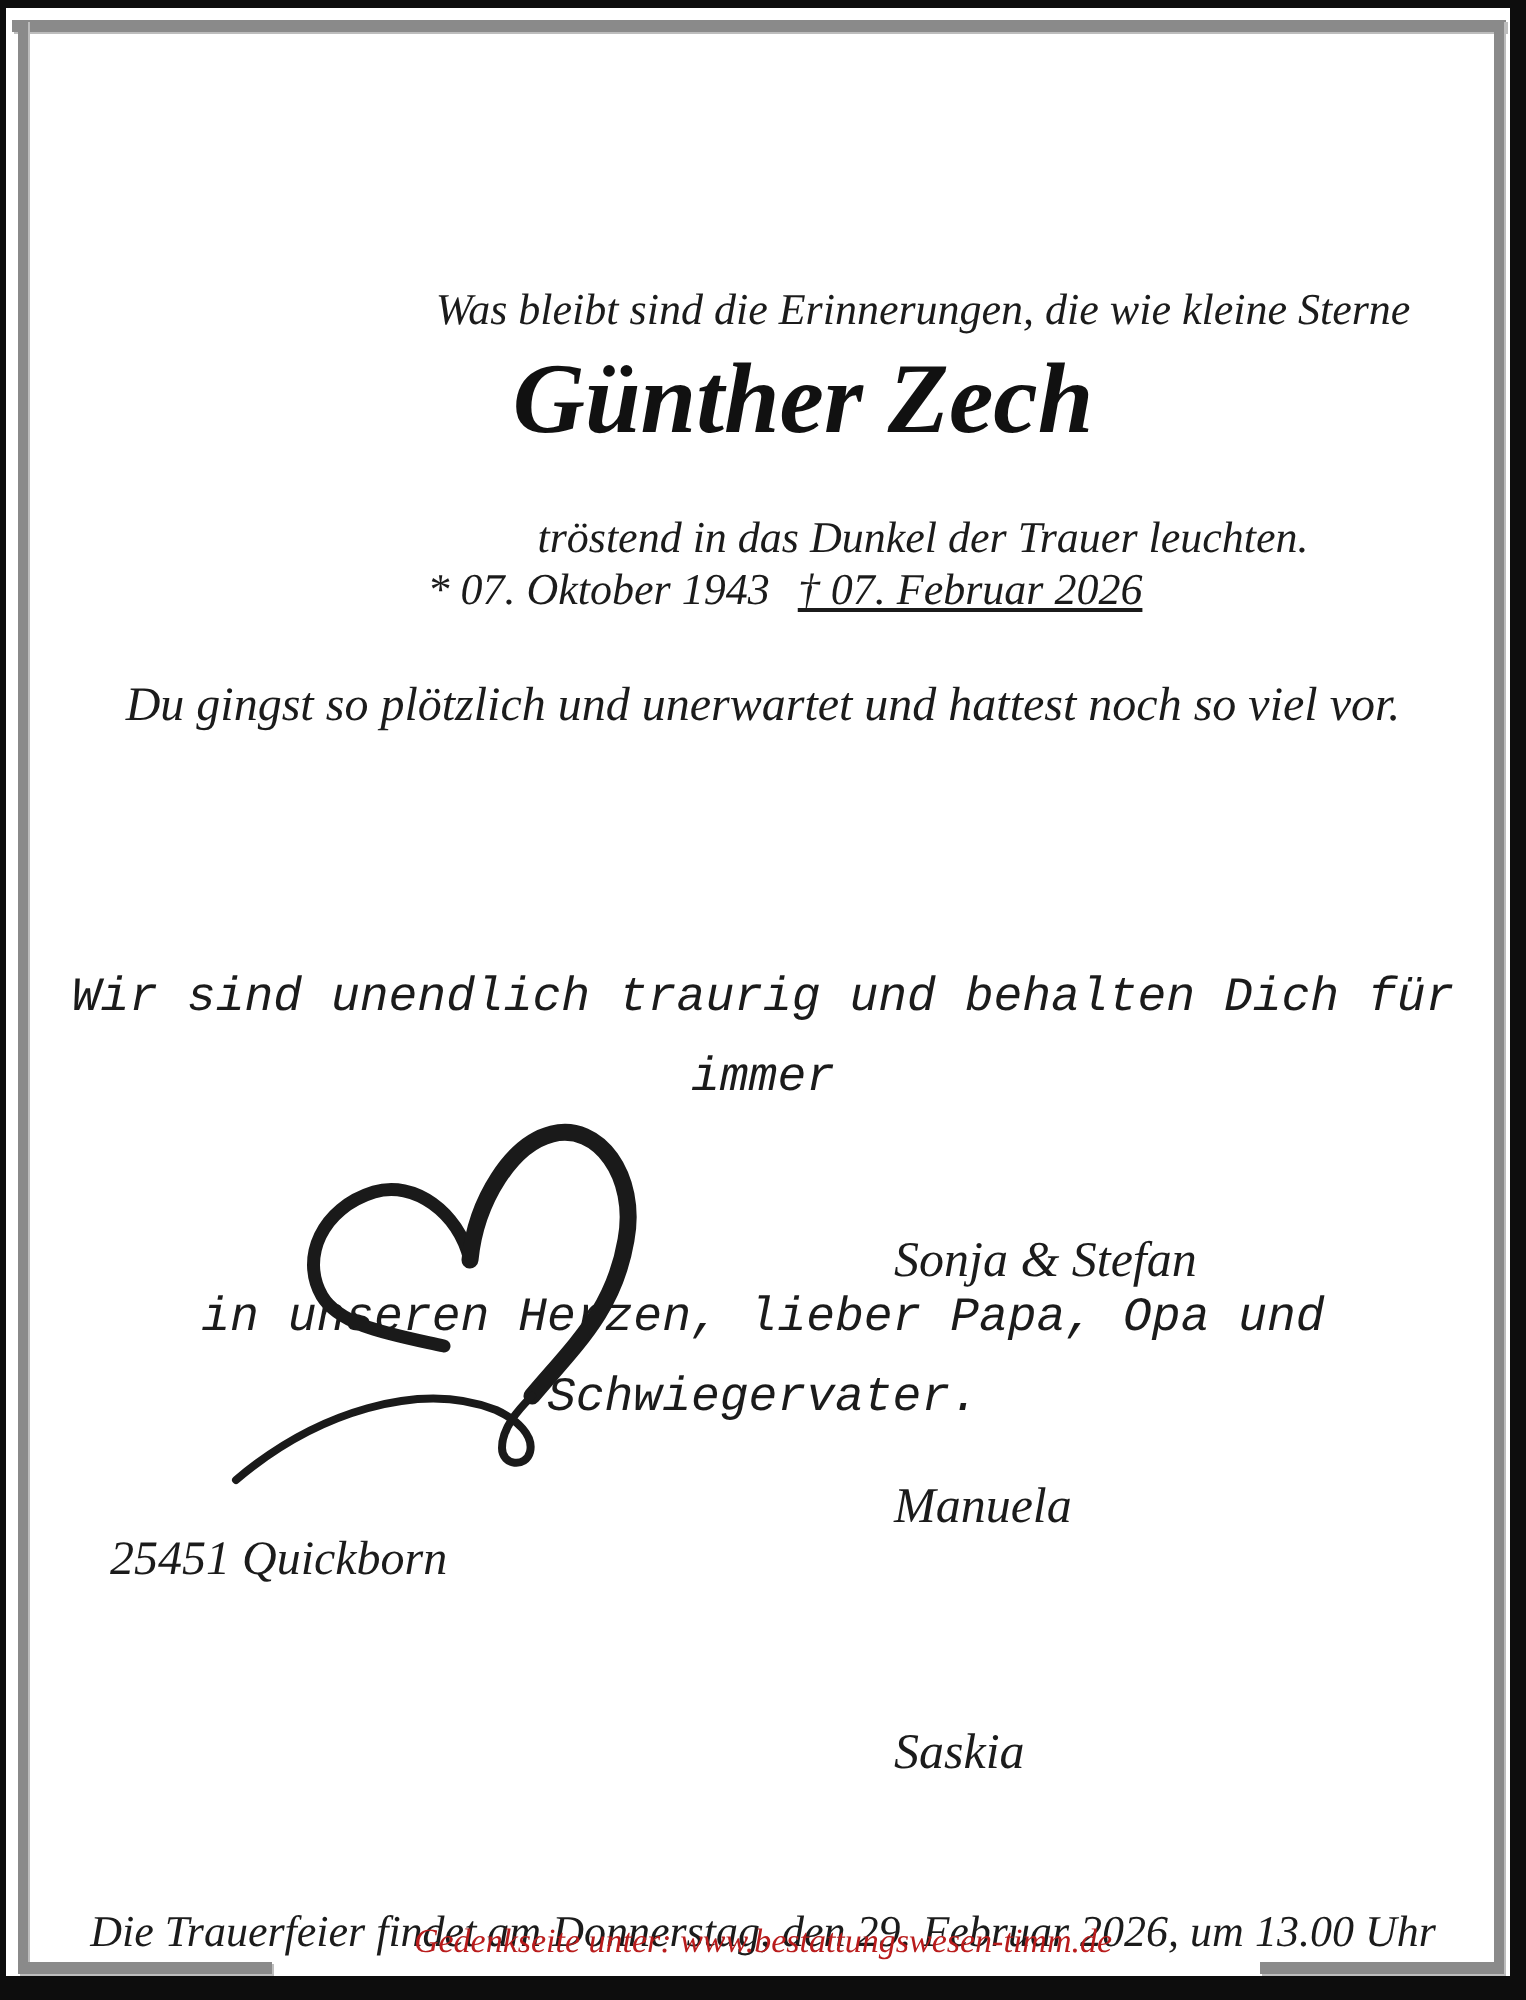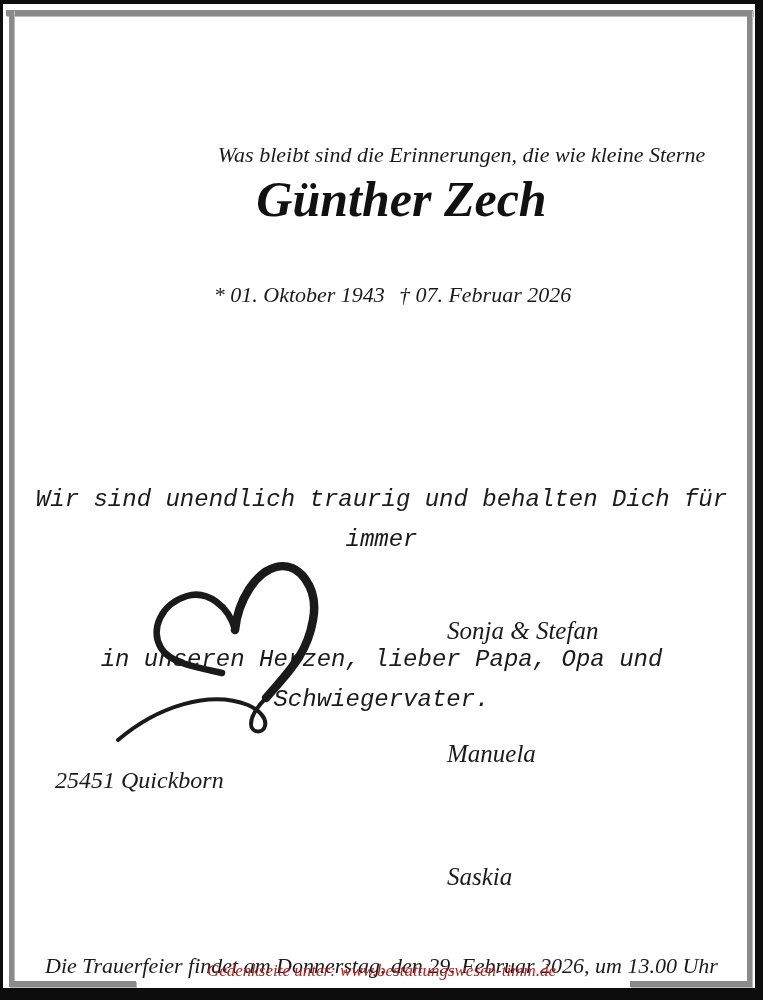--- a/index.html
+++ b/index.html
@@ -37,21 +37,21 @@
   }
   .deceased-name {
     left: 0; right: 0; top: 168px;
     text-align: center; font-size: 50px; line-height: 62px;
     font-weight: 700; color: #111111; padding-left: 40px;
   }
   .dates {
     left: 0; right: 0; top: 250px;
     text-align: center; font-size: 22px; line-height: 30px;
   }
-  .dates .death { margin-left: 14px; }
+  .dates .death { margin-left: 14px; text-decoration: underline; }
   .farewell-line {
     left: 0; right: 0; top: 336px;
     text-align: center; font-size: 24px; line-height: 34px;
   }
   .grief-paragraph {
     left: 0; right: 0; top: 400px;
     text-align: center; font-size: 24px; line-height: 40px; font-family: Liberation Mono, monospace;
   }
   .mourners {
     left: 447px; top: 528px;
@@ -85,28 +85,30 @@
   <div class="blk blk-bottom"></div>
 
   <div class="gry gry-top"></div>
   <div class="gry gry-left"></div>
   <div class="gry gry-right"></div>
   <div class="gry gry-bottom-left"></div>
   <div class="gry gry-bottom-right"></div>
 
   <div class="txt epigraph">
     <div>Was bleibt sind die Erinnerungen, die wie kleine Sterne</div>
+    <div>tröstend in das Dunkel der Trauer leuchten.</div>
   </div>
 
   <div class="txt deceased-name">Günther Zech</div>
 
   <div class="txt dates">
-    <span class="birth">* 01. Oktober 1943</span><span class="death">† 07. Februar 2026</span>
+    <span class="birth">* 07. Oktober 1943</span><span class="death">† 07. Februar 2026</span>
   </div>
 
+  <div class="txt farewell-line">Du gingst so plötzlich und unerwartet und hattest noch so viel vor.</div>
 
   <div class="txt grief-paragraph">
     <div>Wir sind unendlich traurig und behalten Dich für immer</div>
     <div>in unseren Herzen, lieber Papa, Opa und Schwiegervater.</div>
   </div>
 
   <div class="heart-wrap">
     <svg viewBox="0 0 240 210" xmlns="http://www.w3.org/2000/svg" fill="none" stroke="#1a1a1a" stroke-linecap="round">
 
       <path d="M 135 80 C 129 56, 107 40, 87 46 C 61 54, 50 79, 61 98 C 70 113, 95 117, 122 123" stroke-width="6.5"></path>

